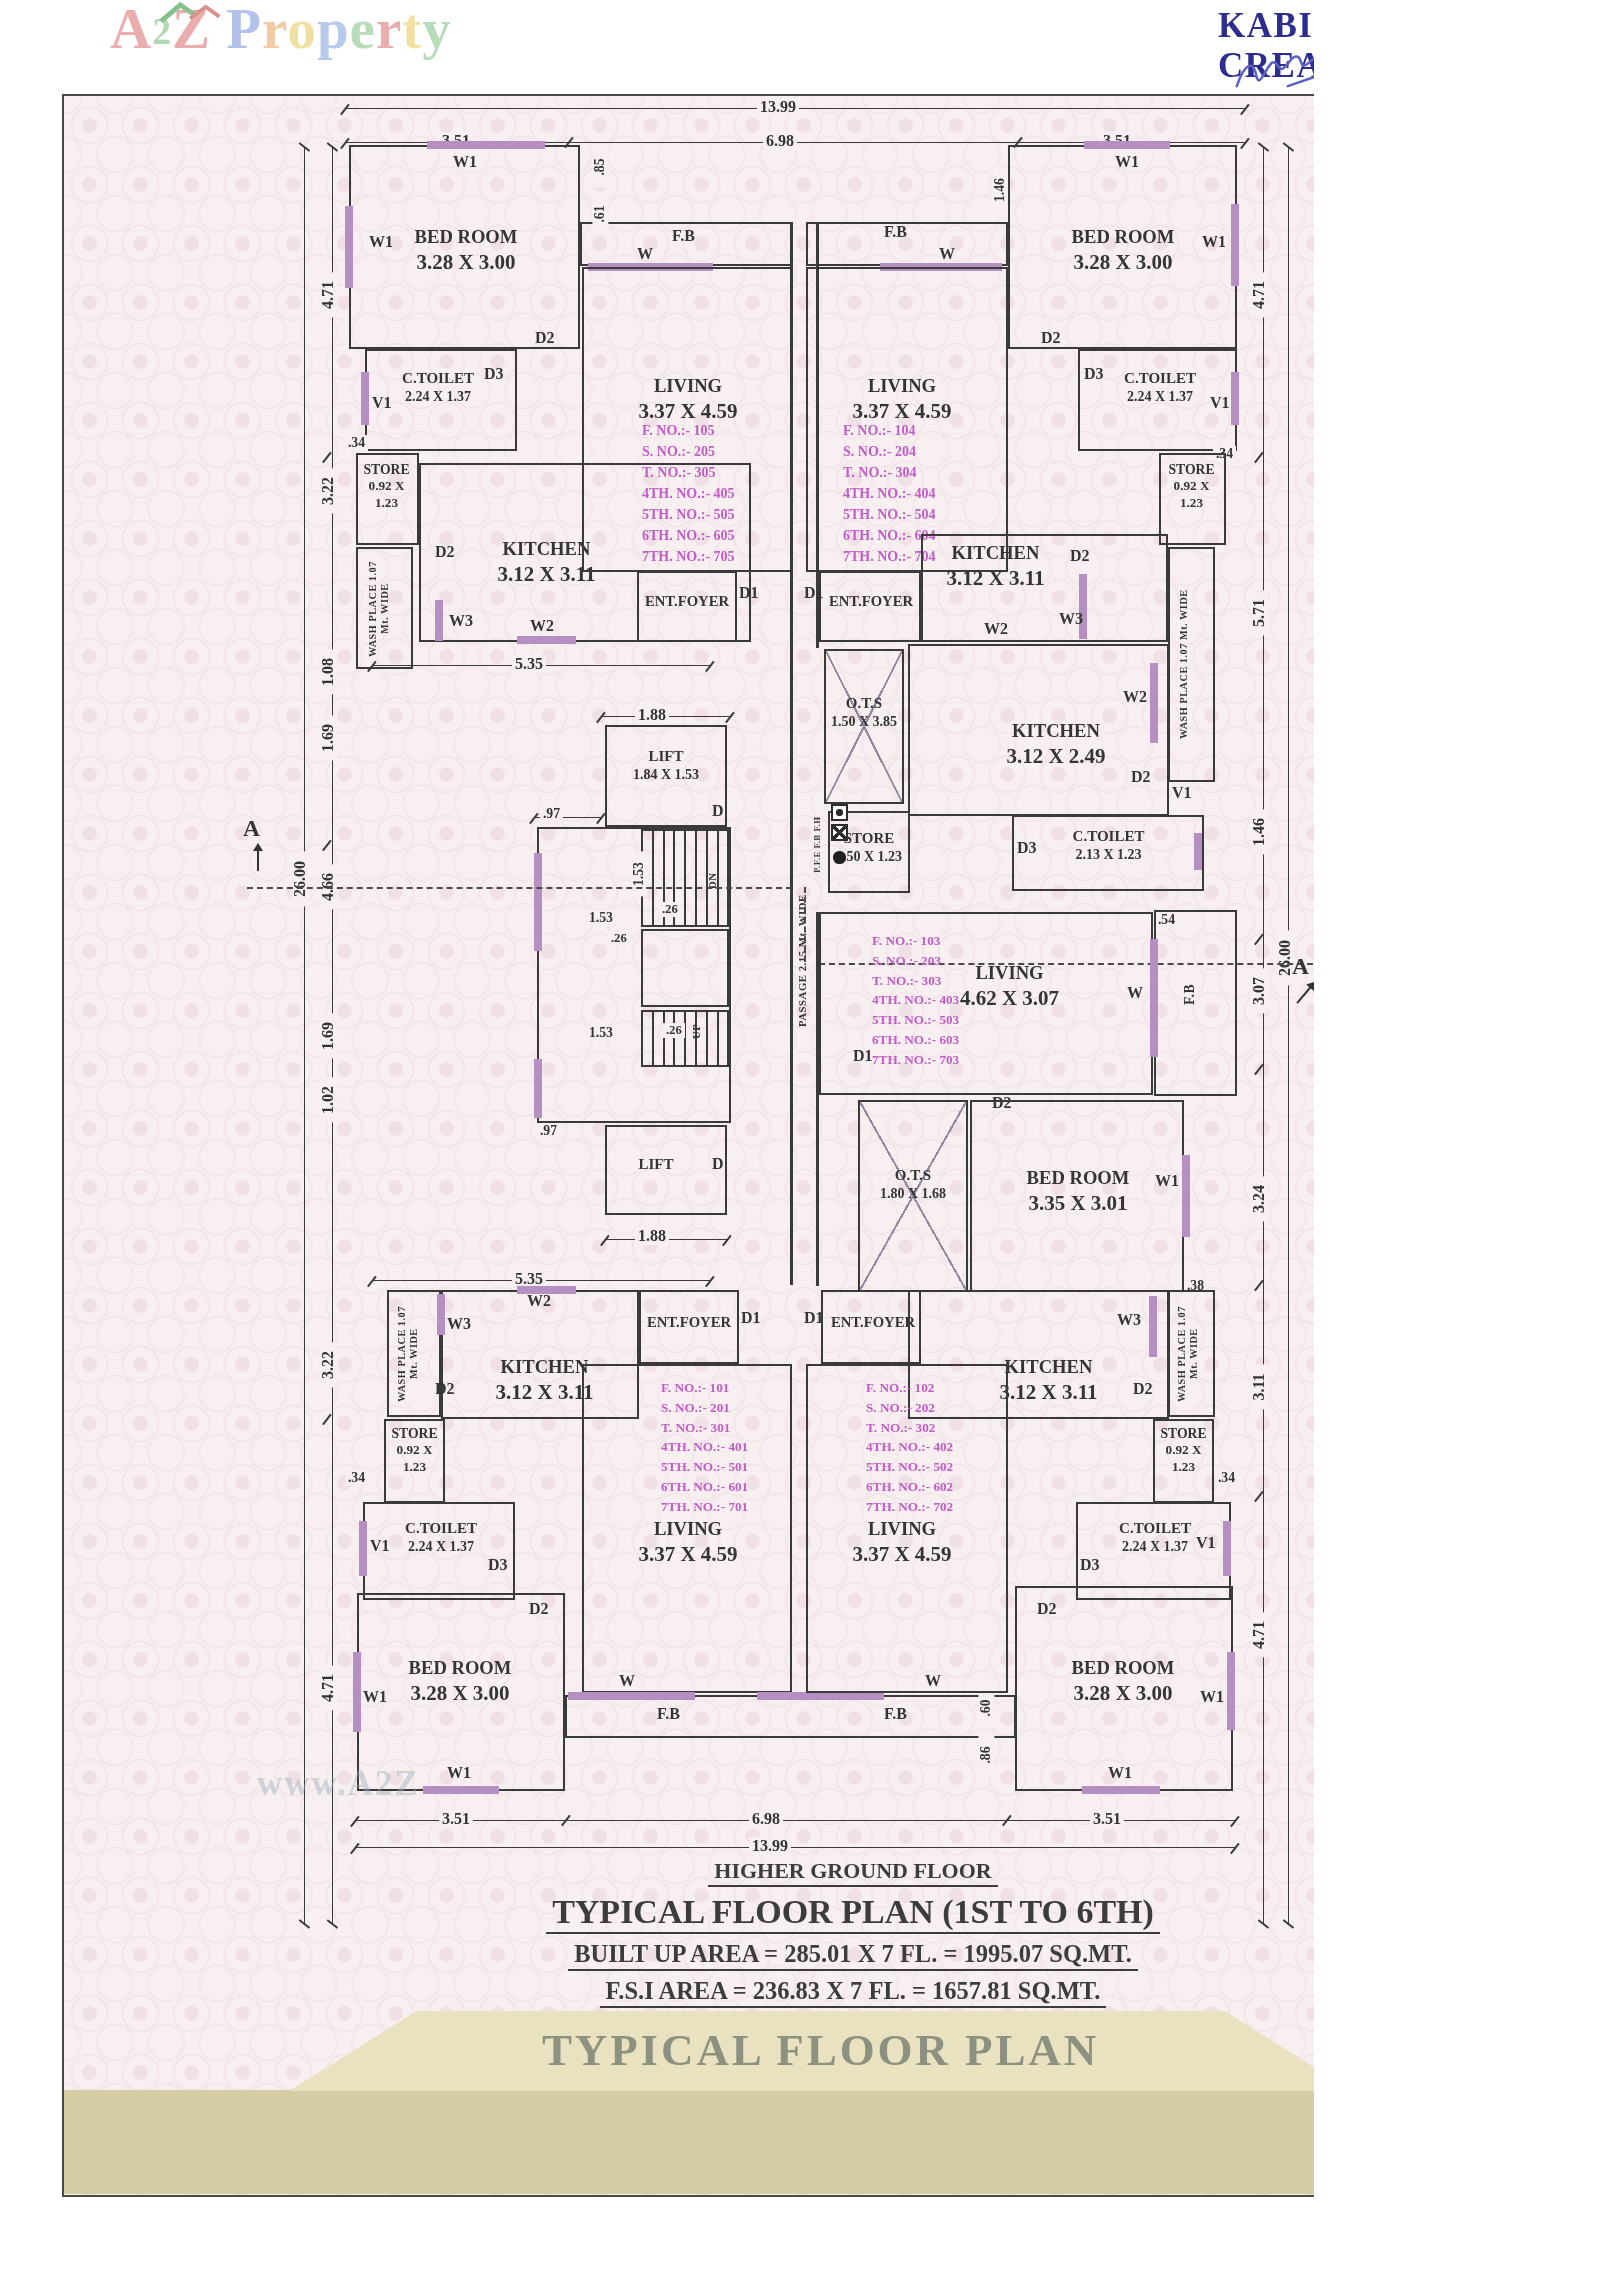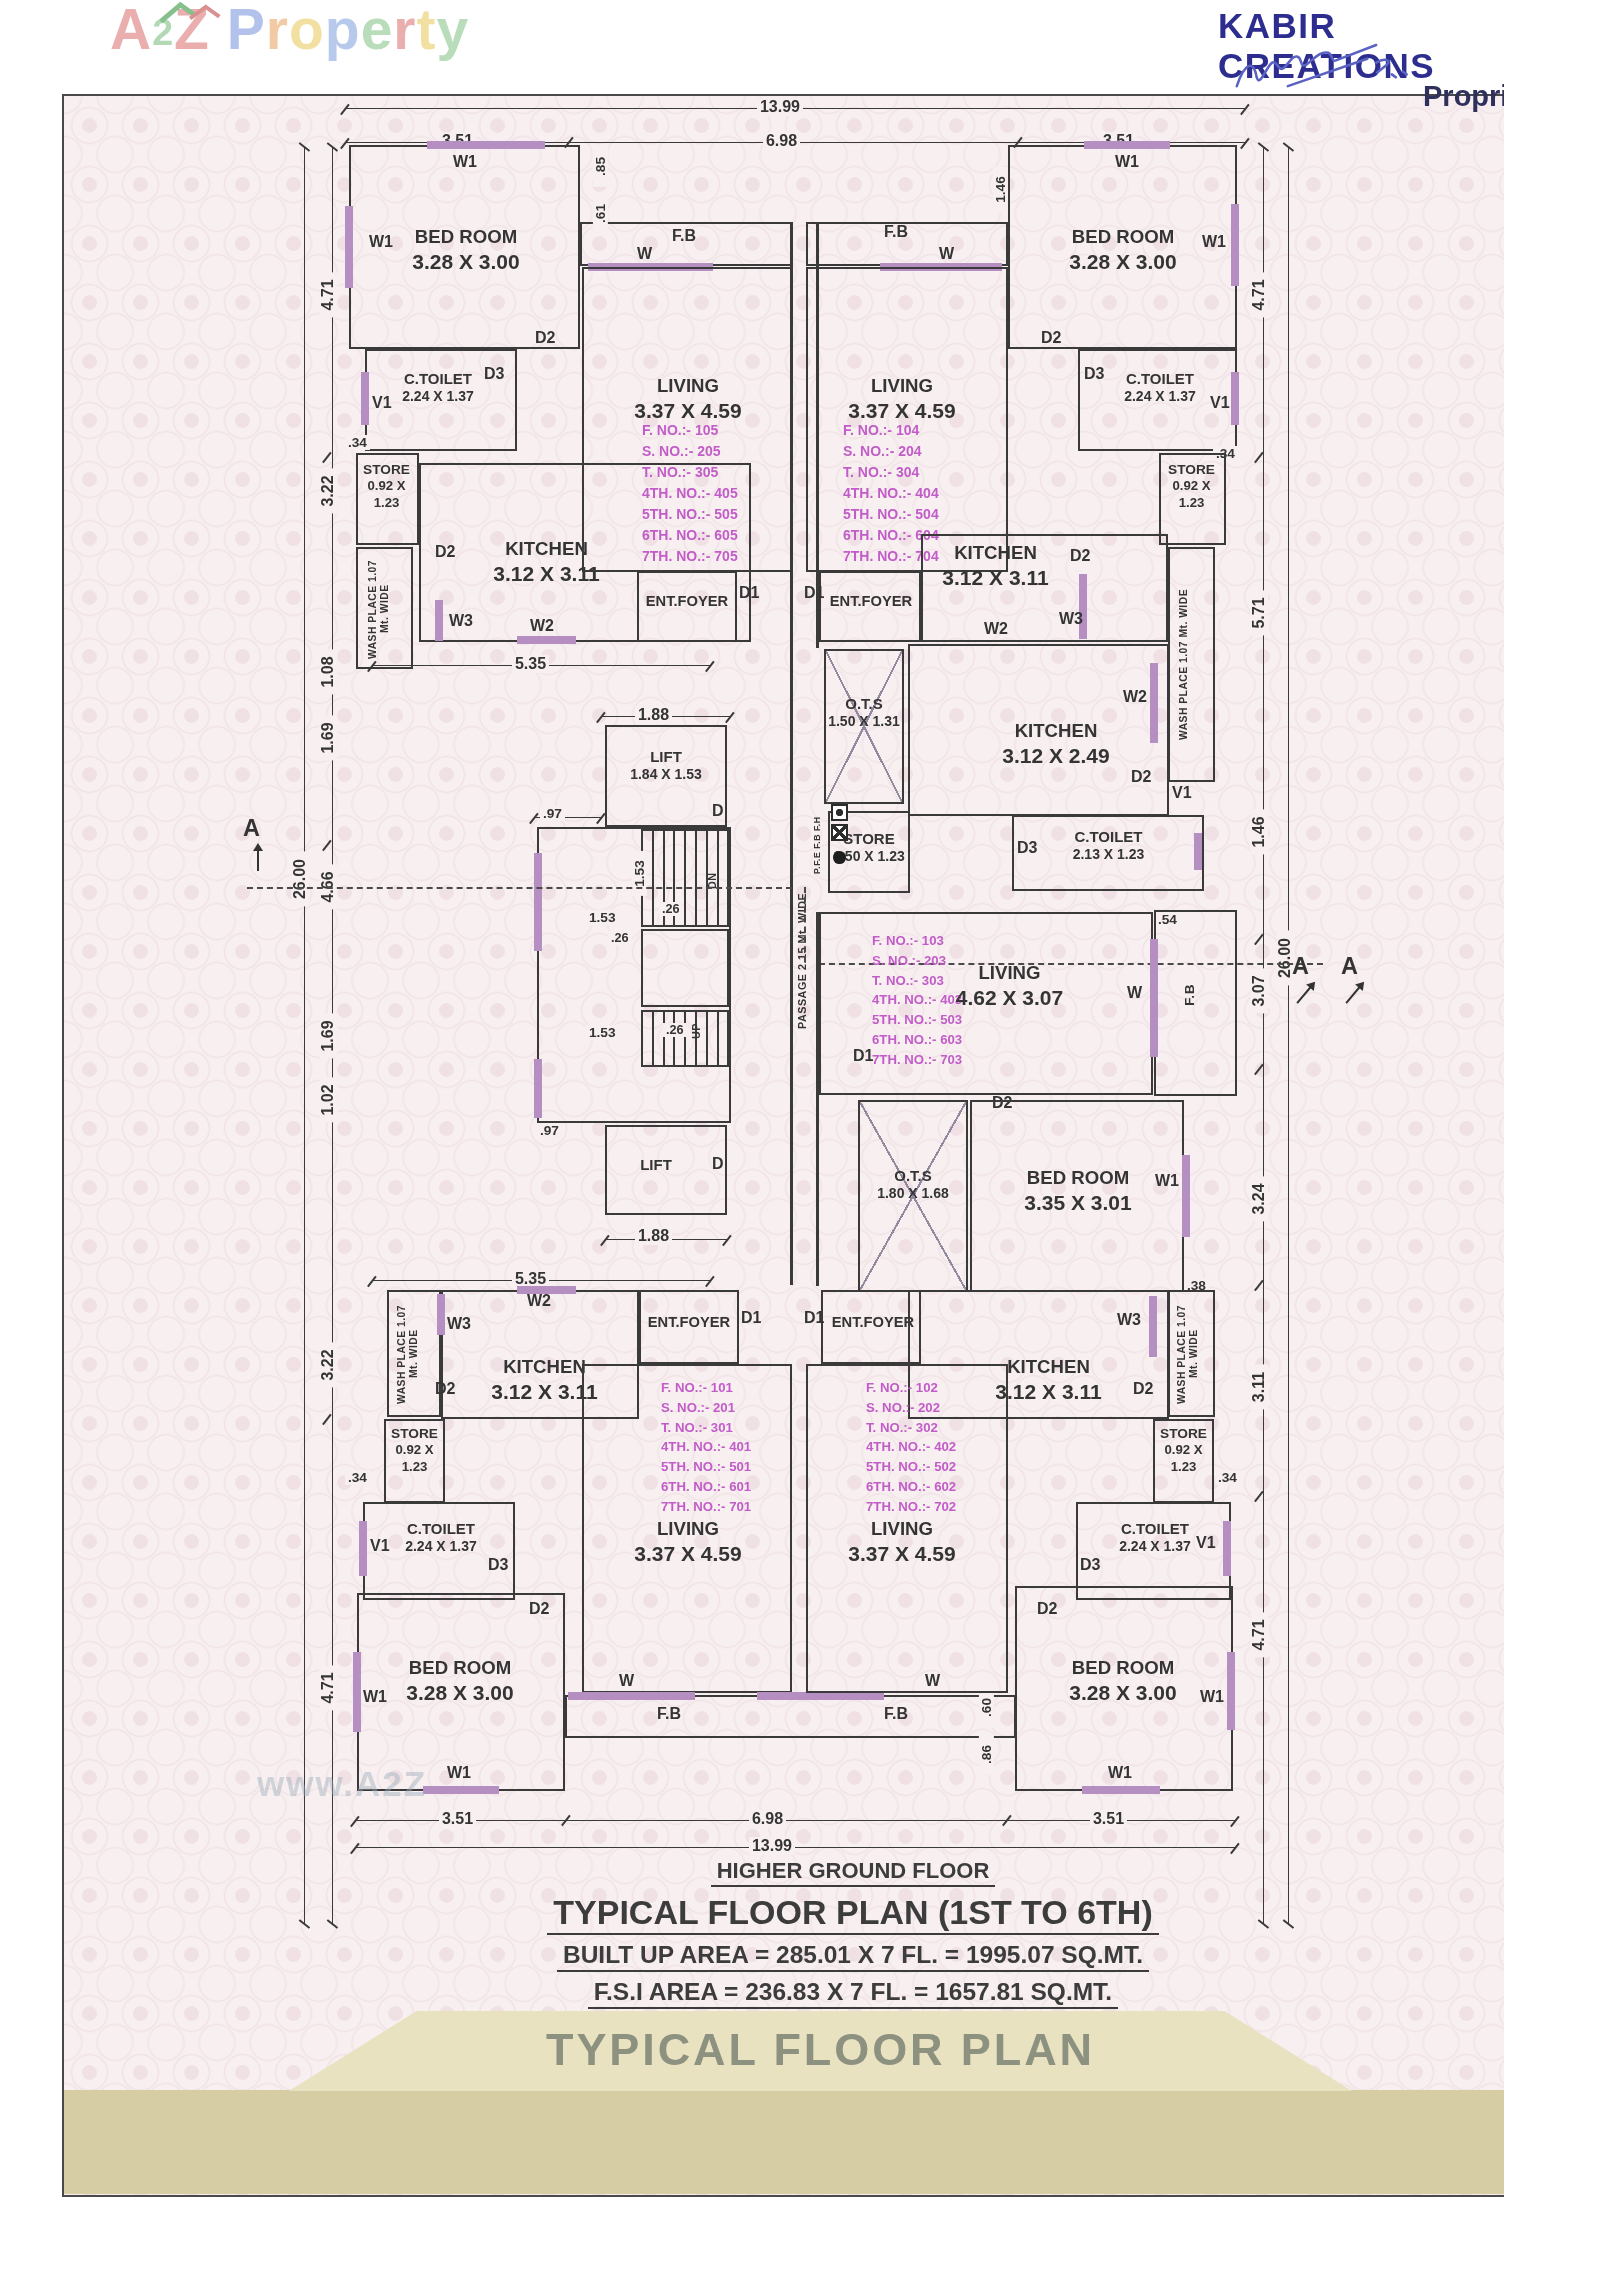--- a/index.html
+++ b/index.html
@@ -1,17 +1,17 @@
 <!DOCTYPE html>
 <html><head>
 <meta charset="utf-8">
 <style>
   html,body{margin:0;padding:0;}
-  #page{position:relative;width:1504px;height:2292px;background:#ffffff;overflow:hidden;
-        font-family:Liberation Sans, sans-serif;}
+  #page{position:relative;width:1314px;height:2292px;background:#ffffff;overflow:hidden;
+        font-family:Liberation Serif, serif;}
   
   .sheet{position:absolute;left:62px;top:94px;width:1499px;height:2103px;
          border:2px solid #4a4a4a;box-sizing:border-box;background-color:#f7eff0;
          background-image:
            radial-gradient(circle, rgba(228,201,210,.38) 6.9px, transparent 7.8px),
            radial-gradient(circle, transparent 16.7px, rgba(228,201,210,.34) 17.6px, transparent 19.6px),
            radial-gradient(circle, transparent 16.7px, rgba(228,201,210,.34) 17.6px, transparent 19.6px);
          background-size:51px 59px,51px 59px,51px 59px;
          background-position:0 0,0 0,25.5px 29px;}
   
@@ -294,21 +294,21 @@
   <div class="rl sm" style="left:617px;top:1155px;width:78px;">
     <span>LIFT</span>
   </div>
   <span class="lb" style="left:712px;top:1155px;">D</span>
   <div class="dlh" style="left:605px;top:1239px;width:122px;"></div>
   <span class="dim" style="left:635px;top:1227px;">1.88</span>
 
   <div class="rm x" style="left:824px;top:649px;width:80px;height:155px;"></div>
   <div class="rl sm" style="left:825px;top:694px;width:78px;">
     <span>O.T.S</span>
-    <span class="sz">1.50 X 1.31</span>
+    <span class="sz">1.50 X 3.85</span>
   </div>
   <div class="rm" style="left:828px;top:811px;width:82px;height:82px;"></div>
   <div class="rl sm" style="left:829px;top:829px;width:80px;">
     <span>STORE</span>
     <span class="sz">1.50 X 1.23</span>
   </div>
   <div class="vt" style="left:812px;top:800px;height:90px;font-size:8.8px;">P.F.E  F.B  F.H</div>
   <div class="sq oo" style="left:831px;top:804px;"></div>
   <div class="sq xx" style="left:831px;top:824px;"></div>
   <div class="dotc" style="left:833px;top:851px;"></div>

